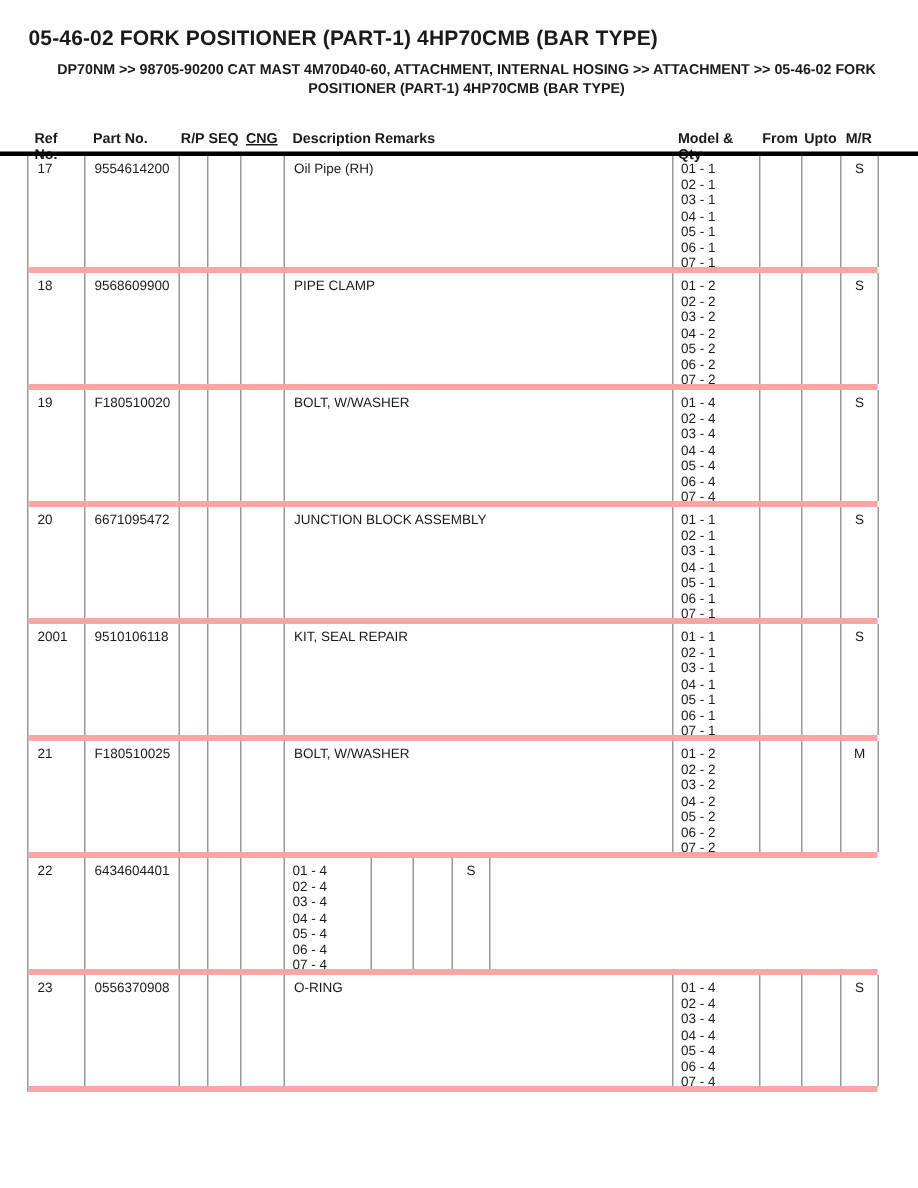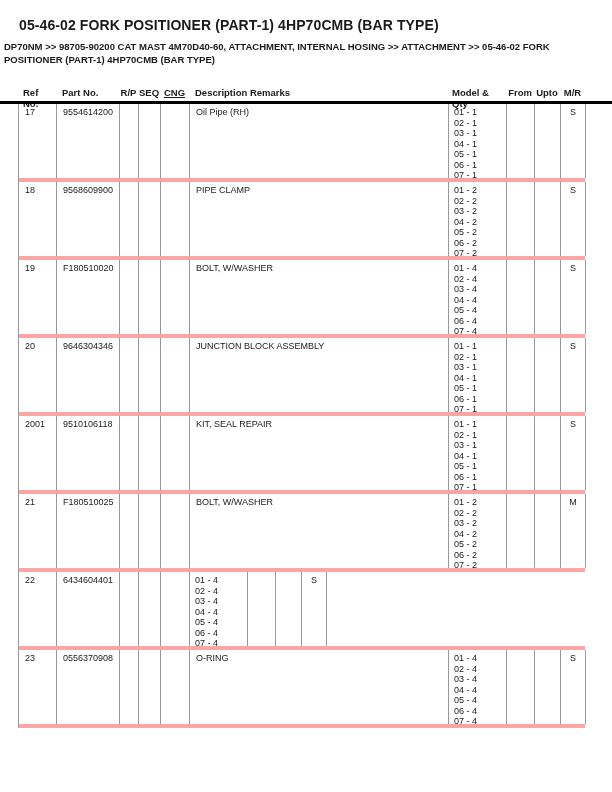--- a/index.html
+++ b/index.html
@@ -12,23 +12,24 @@
   }
   .page { position: absolute; inset: 0; background: #ffffff; }
 
   .doc-title {
     position: absolute; left: 8px; top: 17px;
     font-size: 14px; font-weight: bold; letter-spacing: 0.1px;
     white-space: nowrap;
     margin-left: 11px;
   }
   .breadcrumb {
-    position: absolute; left: 4px; top: 41px; width: 582px;
+    position: absolute; left: 20px; top: 41px; width: 582px;
     font-size: 9.5px; font-weight: bold; line-height: 12.5px;
     white-space: pre-line;
+    text-align: center;
   }
 
   .col-headers {
     position: absolute; left: 18px; top: 87px; width: 567px;
     display: flex; font-size: 9.5px; font-weight: bold;
   }
   .col-headers .hc { flex: 0 0 auto; }
   .hc.ref  { width: 38px; padding-left: 5px; }
   .hc.part { width: 63px; padding-left: 6px; }
   .hc.rp   { width: 19px; text-align: center; }
@@ -149,21 +150,21 @@
 05 - 4
 06 - 4
 07 - 4</div>
       <div class="c from"></div>
       <div class="c upto"></div>
       <div class="c mr">S</div>
     </div>
 
     <div class="row">
       <div class="c ref">20</div>
-      <div class="c part">9646304346</div>
+      <div class="c part">6671095472</div>
       <div class="c rp"></div>
       <div class="c seq"></div>
       <div class="c cng"></div>
       <div class="c desc">JUNCTION BLOCK ASSEMBLY</div>
       <div class="c qty">01 - 1
 02 - 1
 03 - 1
 04 - 1
 05 - 1
 06 - 1

